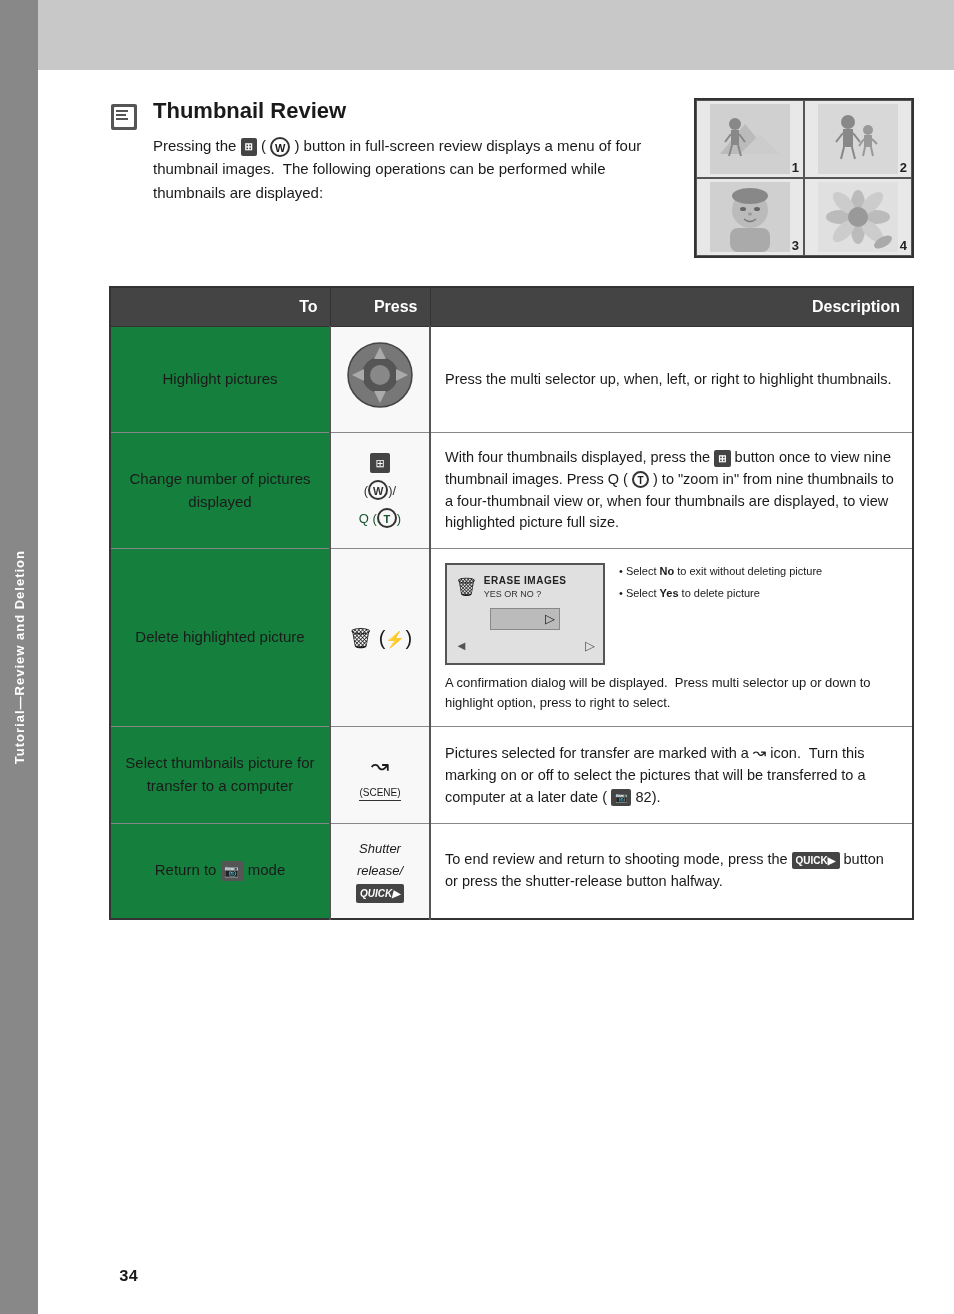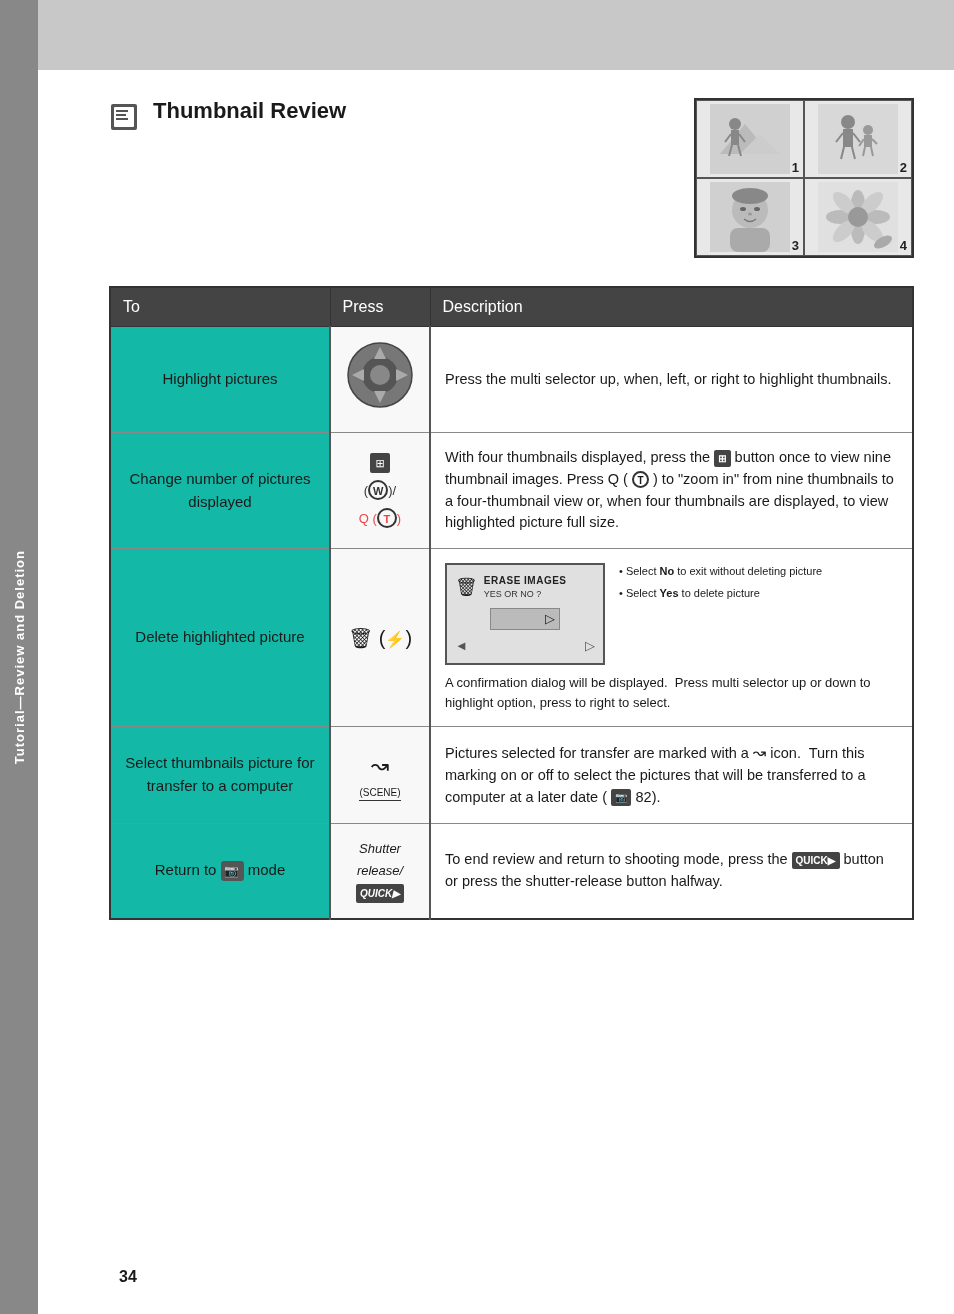--- a/index.html
+++ b/index.html
@@ -109,42 +109,42 @@
       width: 100%;
       border-collapse: collapse;
       border: 2px solid #333;
     }
     .main-table thead tr {
       background: #444;
       color: white;
     }
     .main-table thead th {
       padding: 10px 12px;
-      text-align: left;
+      text-align: right;
       font-size: 16px;
-      font-weight: normal;
+      font-weight: bold;
       border: 1px solid #333;
     }
     .main-table thead th:first-child { width: 220px; }
     .main-table thead th:nth-child(2) { width: 100px; }
     .main-table thead th:last-child { }
 
     .main-table tbody tr {
       border-bottom: 1px solid #888;
     }
     .main-table tbody td {
       padding: 14px 14px;
       border-right: 1px solid #888;
       vertical-align: middle;
       font-size: 14.5px;
       line-height: 1.5;
     }
     .main-table tbody td:first-child {
       text-align: center;
-      background: #14b8a6;
+      background: #15803d;
       border-right: 2px solid #555;
       font-size: 15px;
     }
     .main-table tbody td:nth-child(2) {
       text-align: center;
       background: #f8f8f8;
       border-right: 2px solid #555;
       font-size: 22px;
     }
 
@@ -216,20 +216,21 @@
       margin-bottom: 4px;
     }
 
     
     .page-number {
       position: absolute;
       bottom: 28px;
       left: 50px;
       font-size: 16px;
       font-weight: bold;
+      font-family: Liberation Mono, monospace;
     }
 
     
     .erase-title { font-size: 10px; font-weight: bold; letter-spacing: 0.5px; color: #222; text-transform: uppercase; }
     .erase-sub { font-size: 9px; color: #333; }
 
     
     .quick-btn {
       display: inline-block;
       background: #444;
@@ -260,20 +261,30 @@
           <svg width="30" height="30" viewBox="0 0 30 30">
             <rect x="2" y="2" width="26" height="26" rx="2" fill="#555"></rect>
             <rect x="5" y="5" width="20" height="20" rx="1" fill="white"></rect>
             <rect x="7" y="8" width="12" height="2" fill="#555"></rect>
             <rect x="7" y="12" width="10" height="2" fill="#555"></rect>
             <rect x="7" y="16" width="12" height="2" fill="#555"></rect>
           </svg>
         </div>
         <div>
           <h1 class="page-title">Thumbnail Review</h1>
+          <p class="page-intro">
+            Pressing the
+            <span style="display:inline-block; background:#444; color:white; font-size:10px; padding:1px 4px; border-radius:2px; vertical-align:middle; font-weight:bold;">⊞</span>
+            (
+            <span style="display:inline-block; border:2px solid #333; border-radius:50%; width:20px; height:20px; text-align:center; line-height:18px; font-size:11px; font-weight:bold; vertical-align:middle;">W</span>
+            ) button in full-screen review
+            displays a menu of four thumbnail images.&nbsp; The
+            following operations can be performed while
+            thumbnails are displayed:
+          </p>
         </div>
       </div>
     </div>
     <div class="thumbnail-preview">
 
       <div class="thumb-cell">
         <svg width="80" height="70" viewBox="0 0 80 70">
 
           <rect width="80" height="70" fill="#d0d0d0"></rect>
 
@@ -394,21 +405,21 @@
         <td>
           <span>Change number of pictures displayed</span>
         </td>
         <td>
           <div class="icon-group">
 
             <div style="display:inline-block; background:#444; color:white; font-size:11px; padding:2px 5px; border-radius:2px; margin-bottom:3px;">⊞</div>
             <div style="font-size:13px; color:#333;">
               (<span style="border:2px solid #333; border-radius:50%; display:inline-block; width:20px; height:20px; text-align:center; line-height:18px; font-size:11px; font-weight:bold;">W</span>)/
             </div>
-            <div style="font-size:13px; color:#ef4444; margin-top:3px;">
+            <div style="font-size:13px; color:#14532d; margin-top:3px;">
               Q (<span style="border:2px solid #333; border-radius:50%; display:inline-block; width:20px; height:20px; text-align:center; line-height:18px; font-size:11px; font-weight:bold;">T</span>)
             </div>
           </div>
         </td>
         <td>
           With four thumbnails displayed, press the
           <span style="display:inline-block; background:#444; color:white; font-size:10px; padding:1px 4px; border-radius:2px; vertical-align:middle; font-weight:bold;">⊞</span>
           button once to view nine thumbnail images.
           Press Q (
           <span style="display:inline-block; border:2px solid #333; border-radius:50%; width:17px; height:17px; text-align:center; line-height:15px; font-size:10px; font-weight:bold; vertical-align:middle;">T</span>

